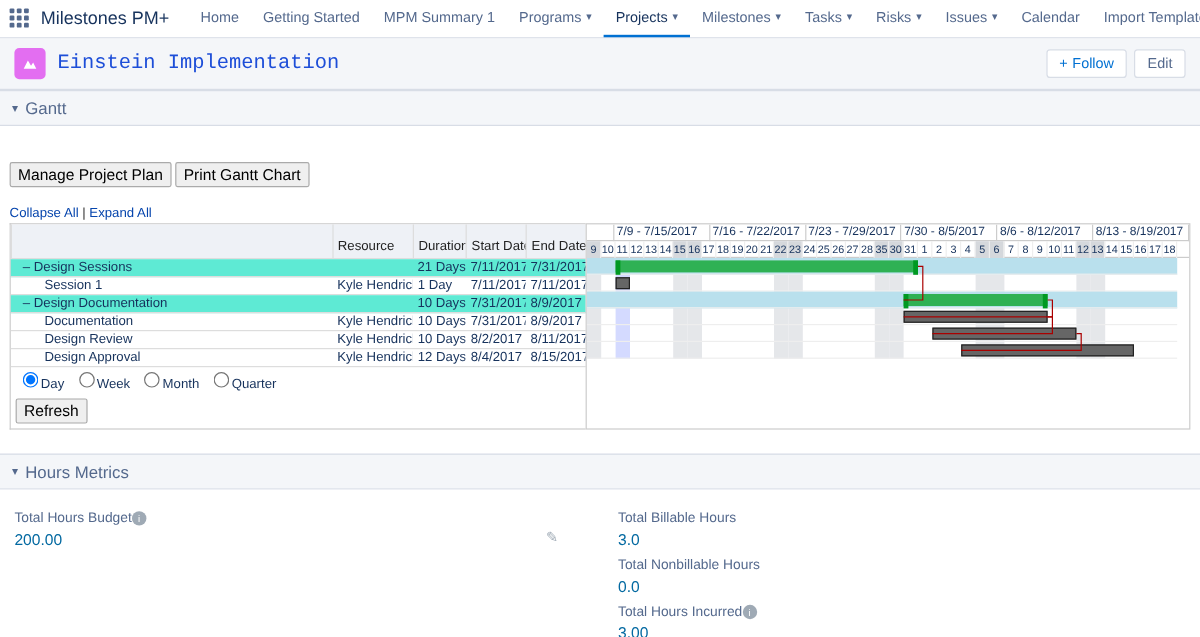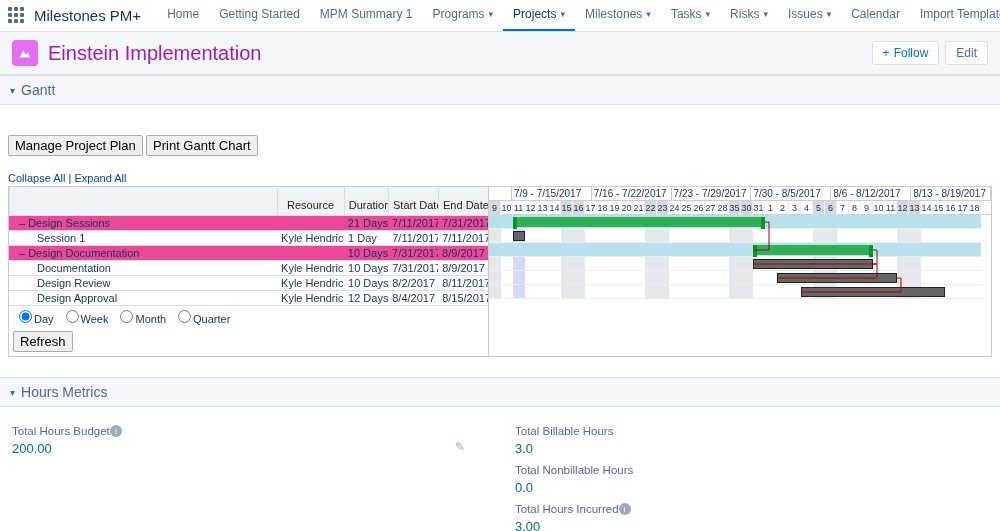--- a/index.html
+++ b/index.html
@@ -8,43 +8,43 @@
   .app-launcher { width: 18px; height: 18px; display: grid; grid-template-columns: repeat(3,4px); grid-template-rows: repeat(3,4px); gap: 2px; margin-right: 10px; cursor: pointer; }
   .app-launcher span { background: #54698d; border-radius: 1px; }
   .app-name { font-size: 15px; color: #16325c; margin-right: 16px; }
   .nav-item { display: inline-flex; align-items: center; height: 32px; padding: 0 10px; color: #54698d; font-size: 12px; cursor: pointer; border-bottom: 3px solid transparent; }
   .nav-item.active { color: #16325c; border-bottom-color: #0070d2; }
   .nav-chev { margin-left: 4px; font-size: 9px; color: #54698d; }
   .header { display: flex; align-items: center; justify-content: space-between; background: #f4f6f9; padding: 8px 12px; border-bottom: 1px solid #d8dde6; }
   .header-left { display: flex; align-items: center; gap: 10px; }
   .record-icon { width: 26px; height: 26px; background: #e36ef1; border-radius: 4px; display: flex; align-items: center; justify-content: center; color: #fff; }
   .record-icon svg { width: 14px; height: 14px; }
-  .record-title { font-size: 20px; color: #a21caf; }
+  .record-title { font-size: 17px; color: #1d4ed8; font-family: Liberation Mono, monospace; }
   .header-actions { display: flex; gap: 6px; }
   .btn { background: #fff; border: 1px solid #d8dde6; border-radius: 3px; padding: 4px 10px; font-size: 12px; color: #0070d2; cursor: pointer; display: inline-flex; align-items: center; gap: 4px; }
   .btn.plain { color: #54698d; }
   .section-hdr { display: flex; align-items: center; gap: 6px; padding: 6px 10px; font-size: 14px; color: #54698d; background: #f4f6f9; border-top: 1px solid #d8dde6; border-bottom: 1px solid #d8dde6; cursor: pointer; }
   .section-hdr .chev { font-size: 10px; }
   .gantt-wrap { background: #fff; padding: 30px 8px 20px 8px; }
   .small-btn { background: #efefef; border: 1px solid #aaa; border-radius: 2px; font-size: 13px; padding: 2px 6px; cursor: pointer; }
   .toolbar { margin-bottom: 16px; }
   .coll-exp { font-size: 11px; color: #333; margin-bottom: 2px; }
   .coll-exp .lnk { color: #0645ad; cursor: pointer; }
   .gantt-layout { display: flex; font-size: 11px; }
   .grid-left { width: 480px; border: 1px solid #ccc; border-right: none; }
   .grid-left .hcell, .grid-left .cell { padding: 0 4px; height: 14px; line-height: 14px; overflow: hidden; white-space: nowrap; }
   .grid-left .row { display: flex; border-bottom: 1px solid #ddd; }
-  .grid-left .hdr-row { background: #eef1f6; font-weight: 400; color: #222; min-height: 28px; text-align: center; }
+  .grid-left .hdr-row { background: #eef1f6; font-weight: 400; color: #222; min-height: 28px; }
   .grid-left .hdr-row .hcell { height: 28px; line-height: 36px; border-left: 1px solid #ddd; }
   .col-name { width: 280px; }
   .col-res { width: 70px; }
   .col-dur { width: 46px; }
   .col-sd { width: 52px; }
   .col-ed { width: 52px; }
-  .summary-row { background: #ec4899; }
+  .summary-row { background: #5eead4; }
   .summary-row .cell:first-child { padding-left: 10px; }
   .task-row .cell:first-child { padding-left: 28px; }
   .zoom-row { padding: 4px; font-size: 11px; display: flex; align-items: center; gap: 6px; }
   .zoom-row input[type=radio] { margin: 0 2px 0 6px; }
   .refresh-row { padding: 2px 4px 4px 4px; }
   .grid-right { flex: 1; border: 1px solid #ccc; overflow: hidden; position: relative; }
   .time-hdr-weeks { display: flex; height: 14px; border-bottom: 1px solid #ccc; }
   .week-cell { font-size: 10px; padding-left: 2px; border-right: 1px solid #ccc; height: 14px; line-height: 14px; white-space: nowrap; display: flex; align-items: center; }
   .time-hdr-days { display: flex; height: 14px; border-bottom: 1px solid #ccc; }
   .day-cell { width: 12px; min-width: 12px; font-size: 9px; text-align: center; height: 14px; line-height: 14px; border-right: 1px solid #eee; }

